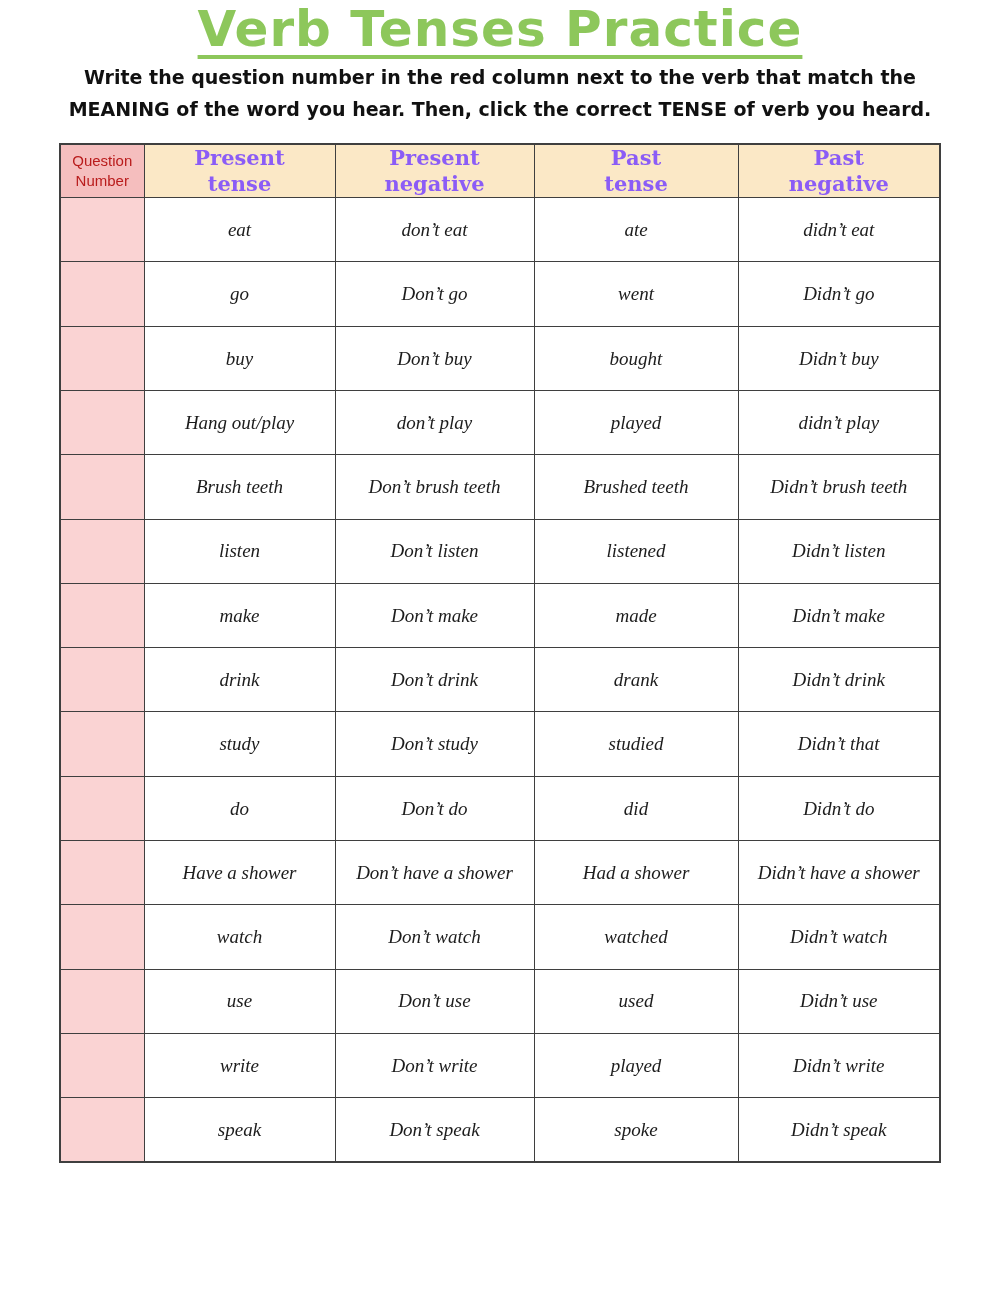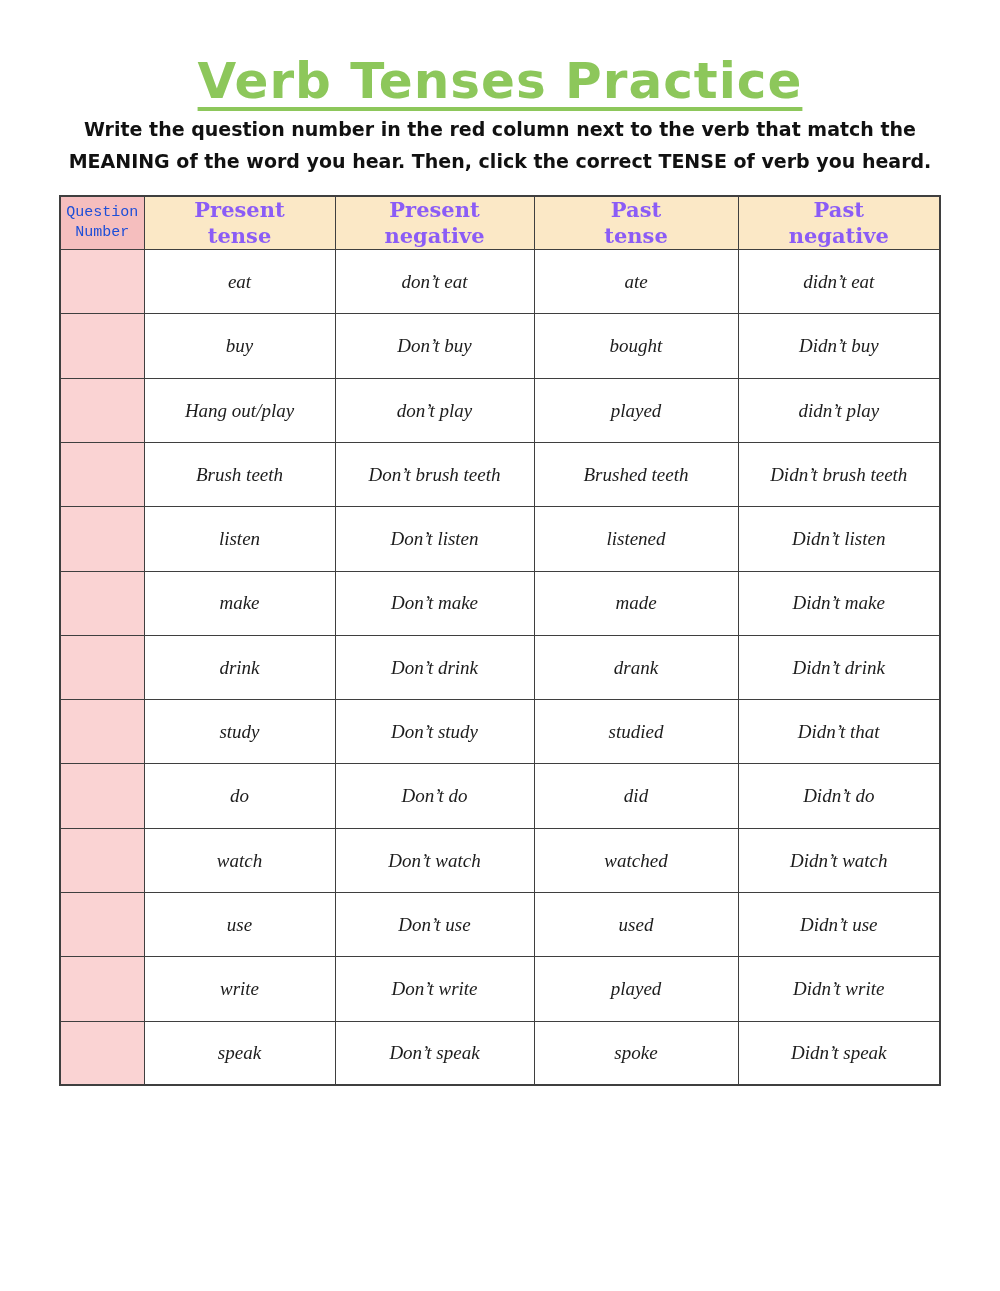--- a/index.html
+++ b/index.html
@@ -14,21 +14,20 @@
   html,body{width:1000px;height:1291px;}
   body{
     background:#ffffff;
     font-family:"Liberation Sans", sans-serif;
     position:relative;
     overflow:hidden;
   }
   .page{position:relative;width:1000px;height:1291px;}
 
   h1.title{
-    margin-top:52px;
     text-align:center;
     font-family:"DejaVu Sans", sans-serif;
     font-weight:bold;
     font-size:50px;
     letter-spacing:1px;
     color:var(--green);
     text-decoration:underline;
     text-decoration-thickness:4px;
     text-underline-offset:9px;
   }
@@ -52,25 +51,25 @@
   }
   table.verb-table td, table.verb-table th{
     border:1.5px solid var(--border);
     text-align:center;
     vertical-align:middle;
     overflow:hidden;
   }
   tr.header-row{height:52px;}
   th.corner{
     background:var(--corner-pink);
-    font-family:Liberation Mono, monospace;
+    font-family:Liberation Sans, sans-serif;
     font-weight:normal;
     font-size:15px;
     line-height:1.35;
-    color:#1d4ed8;
+    color:#b91c1c;
   }
   th.col-head{
     background:var(--cream);
     font-family:"DejaVu Serif", serif;
     font-weight:bold;
     font-size:21px;
     line-height:1.25;
     color:#8b5cf6;
   }
   td.qn-cell{
@@ -134,20 +133,27 @@
     <tbody>
         <tr>
           <td class="qn-cell"></td>
           <td class="verb-cell">eat</td>
           <td class="verb-cell">don’t eat</td>
           <td class="verb-cell">ate</td>
           <td class="verb-cell">didn’t eat</td>
         </tr>
         <tr>
           <td class="qn-cell"></td>
+          <td class="verb-cell">go</td>
+          <td class="verb-cell">Don’t go</td>
+          <td class="verb-cell">went</td>
+          <td class="verb-cell">Didn’t go</td>
+        </tr>
+        <tr>
+          <td class="qn-cell"></td>
           <td class="verb-cell">buy</td>
           <td class="verb-cell">Don’t buy</td>
           <td class="verb-cell">bought</td>
           <td class="verb-cell">Didn’t buy</td>
         </tr>
         <tr>
           <td class="qn-cell"></td>
           <td class="verb-cell">Hang out/play</td>
           <td class="verb-cell">don’t play</td>
           <td class="verb-cell">played</td>
@@ -190,20 +196,27 @@
         </tr>
         <tr>
           <td class="qn-cell"></td>
           <td class="verb-cell">do</td>
           <td class="verb-cell">Don’t do</td>
           <td class="verb-cell">did</td>
           <td class="verb-cell">Didn’t do</td>
         </tr>
         <tr>
           <td class="qn-cell"></td>
+          <td class="verb-cell">Have a shower</td>
+          <td class="verb-cell">Don’t have a shower</td>
+          <td class="verb-cell">Had a shower</td>
+          <td class="verb-cell">Didn’t have a shower</td>
+        </tr>
+        <tr>
+          <td class="qn-cell"></td>
           <td class="verb-cell">watch</td>
           <td class="verb-cell">Don’t watch</td>
           <td class="verb-cell">watched</td>
           <td class="verb-cell">Didn’t watch</td>
         </tr>
         <tr>
           <td class="qn-cell"></td>
           <td class="verb-cell">use</td>
           <td class="verb-cell">Don’t use</td>
           <td class="verb-cell">used</td>

